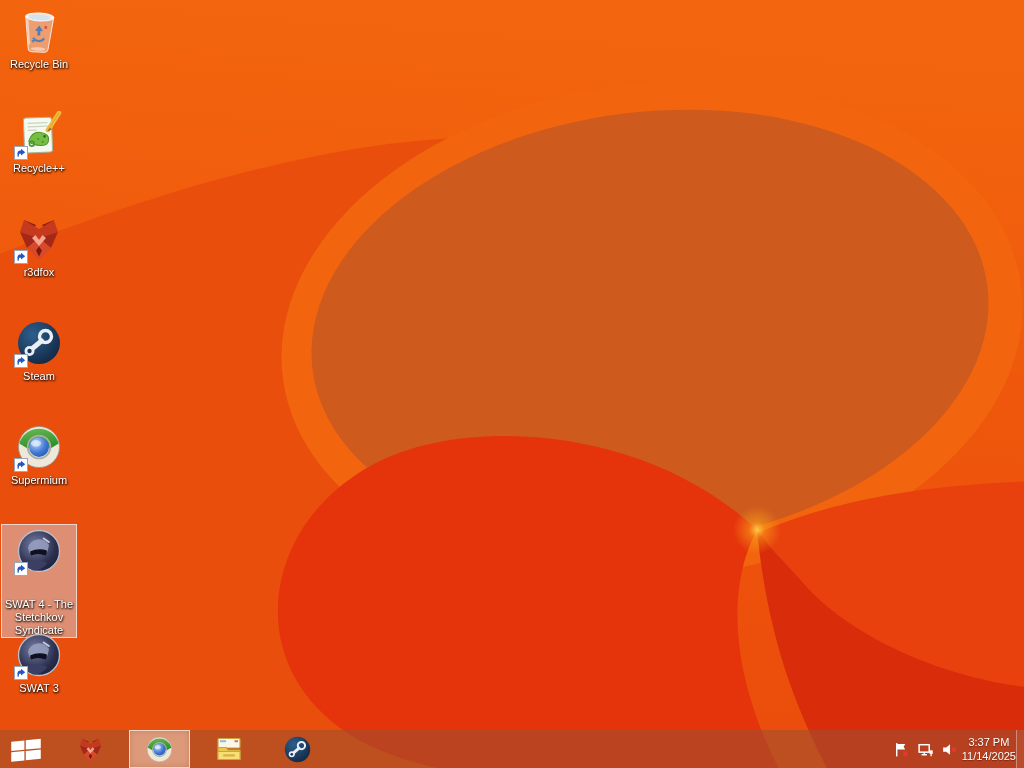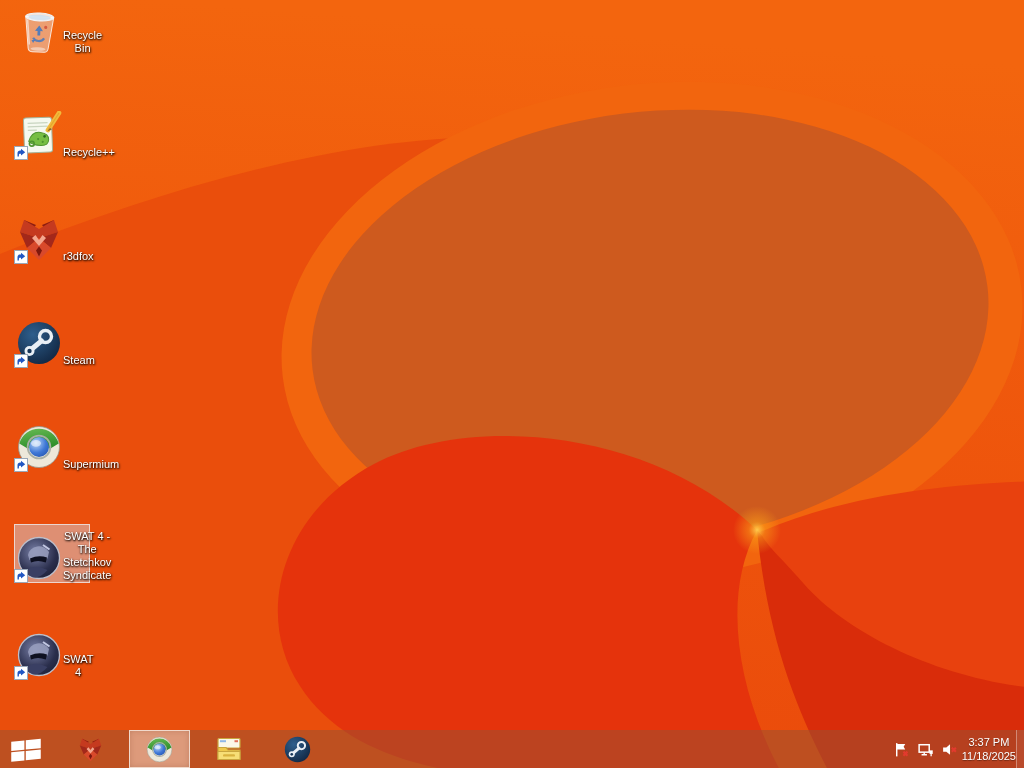--- a/index.html
+++ b/index.html
@@ -4,34 +4,35 @@
 <style>
   html,body{margin:0;padding:0;background:#222;}
   *{box-sizing:border-box;}
   .desktop{
     position:relative;width:1024px;height:768px;overflow:hidden;
     font-family:"Liberation Sans",sans-serif;-webkit-font-smoothing:antialiased;
   }
   .wallpaper{position:absolute;inset:0;display:block;}
   
   .icon-cell{
-    position:absolute;left:14px;width:76px;padding-top:2px;
-    display:flex;flex-direction:row;align-items:flex-end;cursor:default;
+    position:absolute;left:1px;width:76px;padding-top:2px;
+    display:flex;flex-direction:column;align-items:center;cursor:default;
     border:1px solid transparent;
   }
   .icon-cell .art{width:48px;height:48px;position:relative;}
   .icon-cell .art svg{display:block;}
   .icon-label{
     margin-top:3px;max-width:74px;text-align:center;
     font-size:11px;line-height:13px;color:#fff;
     text-shadow:0 1px 2px rgba(0,0,0,.9),1px 1px 2px rgba(0,0,0,.7);
   }
   .icon-cell.selected{
     background:rgba(208,223,242,.45);
     border:1px solid rgba(245,250,255,.65);
+    gap:20px;
   }
   .sc-badge{position:absolute;left:-1px;bottom:-1px;width:14px;height:14px;display:block;}
   
   .taskbar{
     position:absolute;left:0;right:0;bottom:0;height:38px;
     background:rgba(150,83,52,.52);
     display:flex;align-items:stretch;z-index:5;gap:8px;
   }
   .taskbar button{background:transparent;border:none;padding:0;margin:0;cursor:pointer;}
   .tb-start{width:52px;display:flex;align-items:center;justify-content:center;}
@@ -242,21 +243,21 @@
         <path d="M10 38 q6.5 -6.5 14.5 -5 l8 3 q-6.5 8 -14.5 7.5 q-5 -2 -8 -5.5 z" fill="#3A3F63"></path>
         <path d="M28 11 l6.5 4.5" stroke="#C2C7E2" stroke-width="2"></path>
       </svg>
       <span class="sc-badge">
         <svg viewBox="0 0 14 14" width="14" height="14">
           <rect x="0.5" y="0.5" width="13" height="13" fill="#fff" stroke="#9AA7B8" stroke-width="1"></rect>
           <path d="M3.5 10.5 V7.2 C3.5 5.6 4.6 4.6 6.2 4.6 H7 V2.8 L11.2 6.2 7 9.6 V7.8 H6.2 C5.3 7.8 4.9 8.3 4.9 9.2 V10.5 Z" fill="#2257C4"></path>
         </svg>
       </span>
     </div>
-    <div class="icon-label">SWAT 4</div>
+    <div class="icon-label">SWAT 3</div>
   </div>
 
   <div class="taskbar">
 
     <button class="tb-start">
       <svg viewBox="0 0 26 22" width="30" height="25">
         <g transform="translate(0,2.6) skewY(-5.5)" fill="#FFFFFF">
           <rect x="0" y="1.5" width="11.6" height="8.2"></rect>
           <rect x="12.8" y="1.5" width="13.2" height="8.2"></rect>
           <rect x="0" y="10.9" width="11.6" height="8.2"></rect>
@@ -345,18 +346,18 @@
         </svg>
       </button>
       <button class="tray-ic">
         <svg viewBox="0 0 16 16" width="17" height="17">
           <path d="M2 6 h3 L8.5 3 v10 L5 10 H2 Z" fill="#fff"></path>
           <path d="M10.2 6.3 L14 10.1 M14 6.3 L10.2 10.1" stroke="#E23A2E" stroke-width="1.9"></path>
         </svg>
       </button>
       <button class="clock">
         <span>3:37 PM</span>
-        <span>11/18/2025</span>
+        <span>11/14/2025</span>
       </button>
       <div class="show-desktop"></div>
     </div>
   </div>
 </div>
 
 </body></html>

